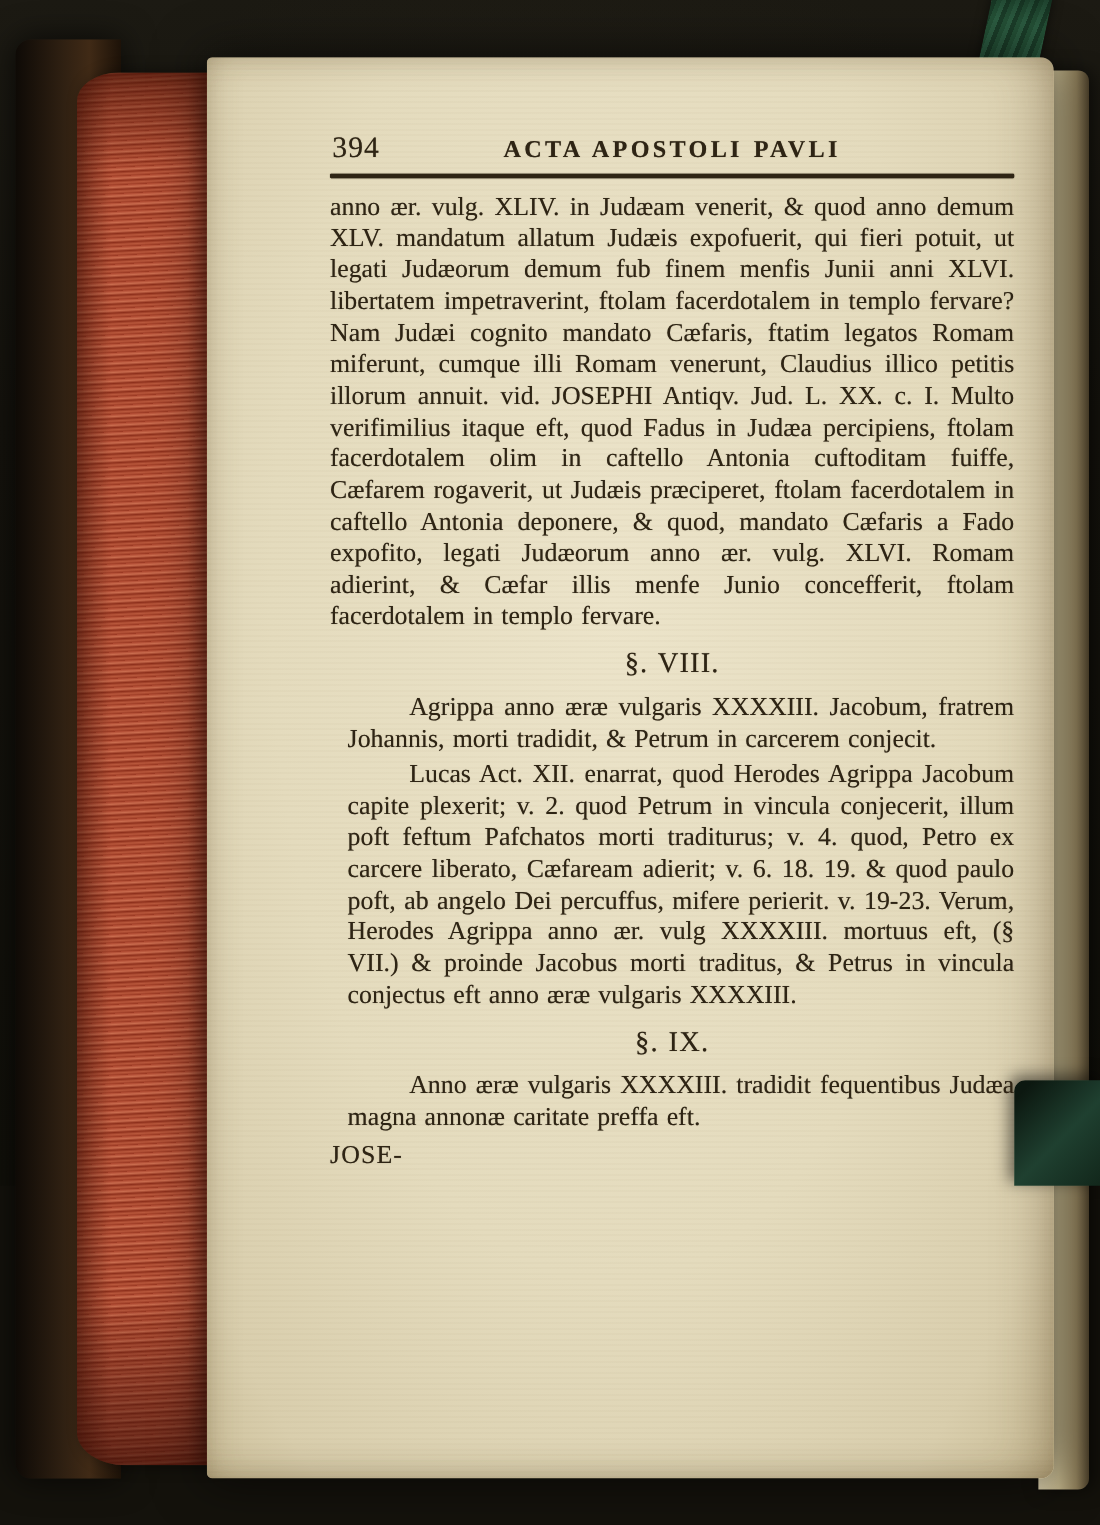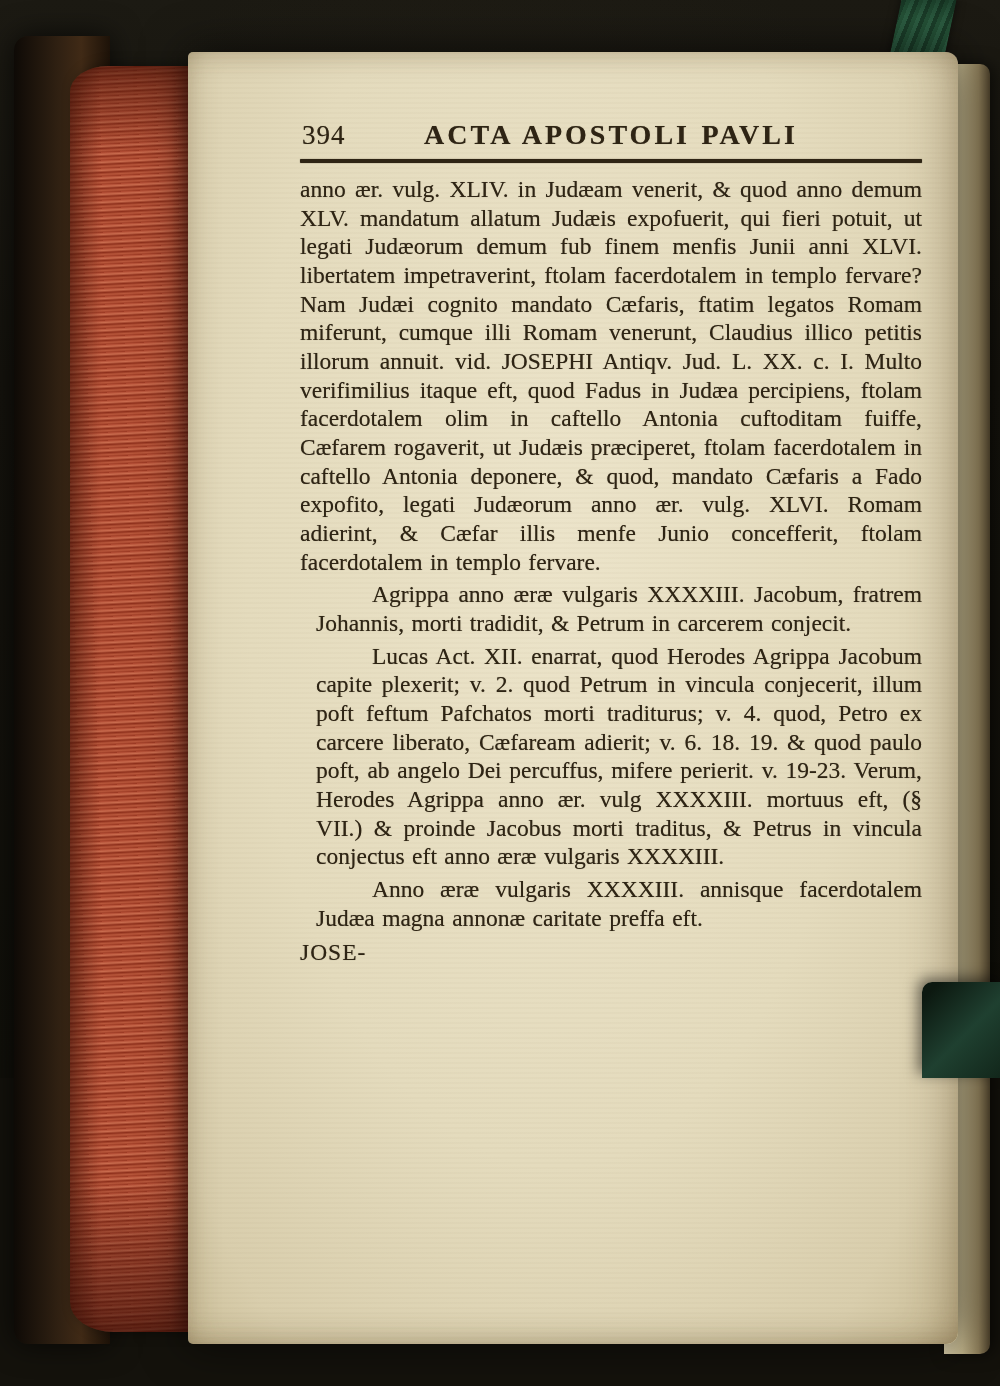--- a/index.html
+++ b/index.html
@@ -79,21 +79,21 @@
   .page-text {
     position:absolute; left:300px; top:118px; width:622px;
     color:#2e2414;
     font-size:23.5px; line-height:1.22;
     text-align:justify; word-spacing:1.5px;
     text-shadow:0 0 0.7px rgba(46,36,20,.55);
     z-index:5;
   }
   .header { position:relative; text-align:center; font-size:27px; margin-bottom:2px; }
   .pagenum { position:absolute; left:2px; bottom:0; letter-spacing:1px; }
-  .title { display:inline-block; letter-spacing:3px; font-weight:bold; font-size:28px; }
+  .title { display:inline-block; letter-spacing:3px; font-weight:bold; font-size:22px; }
   .rule { height:4px; background:#2e2414; margin:7px 0 12px 0; border-radius:1px;
           box-shadow:0 0 1px rgba(46,36,20,.8); }
   p.para { margin:0 0 4px 0; }
   p.indent { text-indent:56px;margin-left:16px; }
   .sect { text-align:center; font-size:26px; letter-spacing:1px; margin:12px 0 10px 0; }
   .catchword { padding-right:26px; margin-top:6px; letter-spacing:1px; }
 </style>
 </head>
 <body>
 
@@ -109,27 +109,29 @@
   <div class="page-text">
 
     <div class="header">
       <span class="pagenum">394</span>
       <span class="title">ACTA APOSTOLI PAVLI</span>
     </div>
     <div class="rule"></div>
 
     <p class="para">anno ær. vulg. XLIV. in Judæam venerit, &amp; quod anno demum XLV. mandatum allatum Judæis expofuerit, qui fieri potuit, ut legati Judæorum demum fub finem menfis Junii anni XLVI. libertatem impetraverint, ftolam facerdotalem in templo fervare? Nam Judæi cognito mandato Cæfaris, ftatim legatos Romam miferunt, cumque illi Romam venerunt, Claudius illico petitis illorum annuit. vid. JOSEPHI Antiqv. Jud. L. XX. c. I. Multo verifimilius itaque eft, quod Fadus in Judæa percipiens, ftolam facerdotalem olim in caftello Antonia cuftoditam fuiffe, Cæfarem rogaverit, ut Judæis præciperet, ftolam facerdotalem in caftello Antonia deponere, &amp; quod, mandato Cæfaris a Fado expofito, legati Judæorum anno ær. vulg. XLVI. Romam adierint, &amp; Cæfar illis menfe Junio concefferit, ftolam facerdotalem in templo fervare.</p>
 
+    <div class="sect">§. VIII.</div>
 
     <p class="para indent">Agrippa anno æræ vulgaris XXXXIII. Jacobum, fratrem Johannis, morti tradidit, &amp; Petrum in carcerem conjecit.</p>
 
     <p class="para indent">Lucas Act. XII. enarrat, quod Herodes Agrippa Jacobum capite plexerit; v. 2. quod Petrum in vincula conjecerit, illum poft feftum Pafchatos morti traditurus; v. 4. quod, Petro ex carcere liberato, Cæfaream adierit; v. 6. 18. 19. &amp; quod paulo poft, ab angelo Dei percuffus, mifere perierit. v. 19-23. Verum, Herodes Agrippa anno ær. vulg XXXXIII. mortuus eft, (§ VII.) &amp; proinde Jacobus morti traditus, &amp; Petrus in vincula conjectus eft anno æræ vulgaris XXXXIII.</p>
 
+    <div class="sect">§. IX.</div>
 
-    <p class="para indent">Anno æræ vulgaris XXXXIII. annisque facerdotalem Judæa magna annonæ caritate preffa eft.</p>
+    <p class="para indent">Anno æræ vulgaris XXXXIII. tradidit fequentibus Judæa magna annonæ caritate preffa eft.</p>
 
     <div class="catchword">JOSE-</div>
 
   </div>
 
   <div class="cover-corner"></div>
 
 </div>
 
 </body></html>

